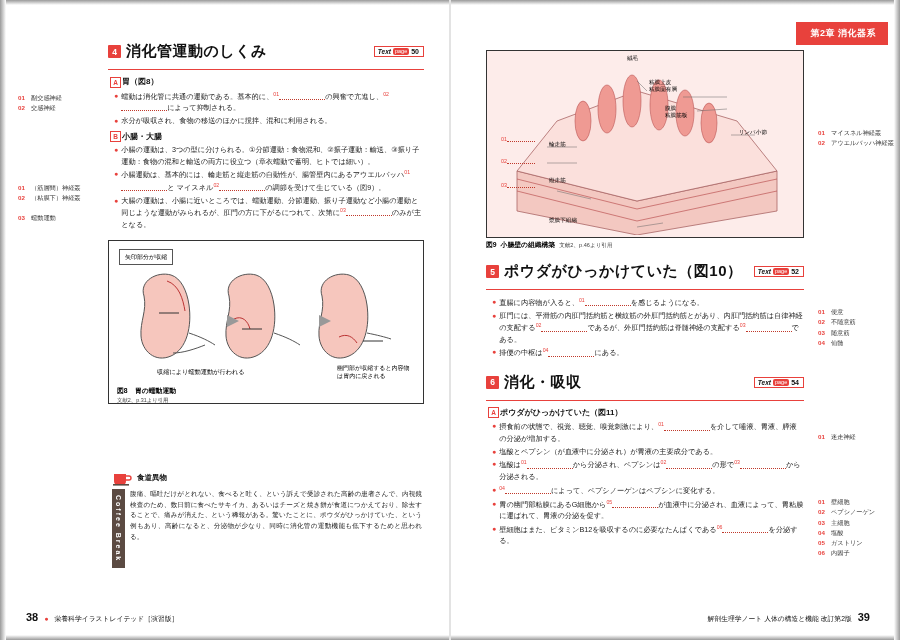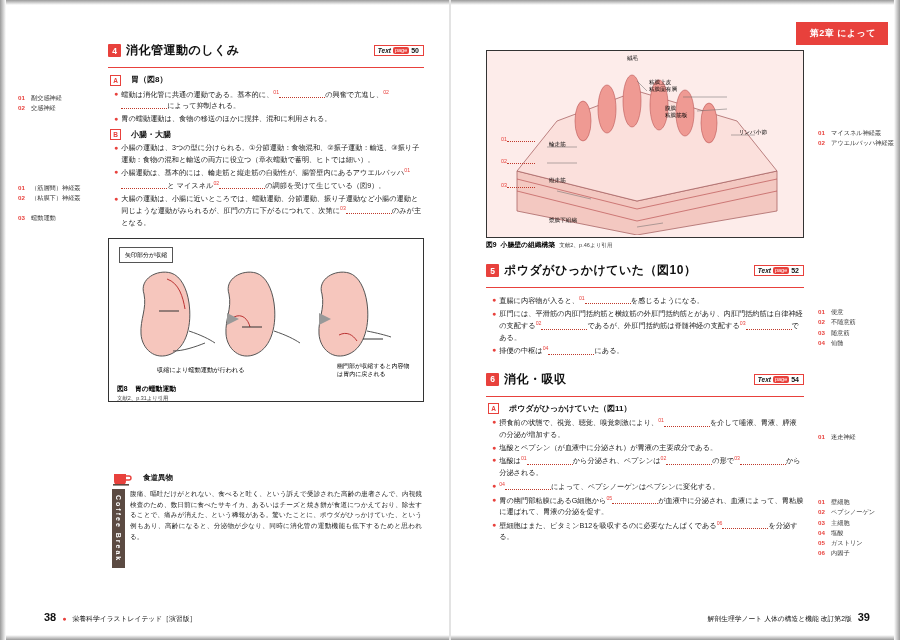--- a/index.html
+++ b/index.html
@@ -18,72 +18,72 @@
   
   .side{position:absolute;font-size:6.2px;color:#333;line-height:1.5;}
   .side .row{display:flex;gap:3px;margin-bottom:1px;}
   .side .num{color:#e8413c;font-weight:bold;width:10px;flex:none;}
   .side-group{margin-bottom:9px;}
 
   
   .sec{display:flex;align-items:center;gap:5px;margin-bottom:5px;}
   .sec .no{width:13px;height:13px;background:#e8413c;color:#fff;font-size:8.5px;font-weight:bold;
            display:flex;align-items:center;justify-content:center;border-radius:1px;}
-  .sec .title{font-size:12px;font-weight:bold;color:#111;letter-spacing:.5px;text-align:center;}
+  .sec .title{font-size:15px;font-weight:bold;color:#111;letter-spacing:.5px;text-align:center;}
   .sec-bar{border-bottom:1.4px solid #e8413c;margin-bottom:6px;padding-bottom:3px;}
   .textbox{margin-left:auto;border:1px solid #e8413c;display:flex;align-items:center;gap:2px;padding:1px 4px 1px 3px;}
   .textbox .t{font-size:6.5px;font-weight:bold;color:#111;font-style:italic;}
   .textbox .pg{background:#e8413c;color:#fff;font-size:5.5px;padding:1px 2px;border-radius:2px;line-height:1;text-align:center;}
   .textbox .pgnum{font-size:7px;color:#111;font-weight:bold;}
 
-  .sub{display:flex;gap:10px;align-items:flex-start;margin:5px 0 2px 2px;}
+  .sub{display:flex;gap:1px;align-items:flex-start;margin:5px 0 2px 2px;}
   .sub .mk{width:9px;height:9px;border:1px solid #e8413c;color:#e8413c;font-size:6.5px;font-weight:bold;
            display:flex;align-items:center;justify-content:center;flex:none;margin-top:.5px;}
   .sub .lbl{font-size:8px;font-weight:bold;color:#111;}
 
   .bul{display:flex;gap:3px;margin:1.5px 0 1.5px 6px;font-size:7.2px;line-height:1.55;color:#1a1a1a;}
   .bul .dot{color:#e8413c;font-size:7px;flex:none;line-height:1.6;}
   .bul .txt{flex:1;}
   .blank{display:inline-block;border-bottom:1px dotted #c0392b;min-width:46px;height:8px;vertical-align:-1px;}
   .blank.sm{min-width:28px;}
   .sup{color:#e8413c;font-size:5.2px;vertical-align:super;}
 
   
   .figbox{border:1px solid #333;position:relative;background:#fff;}
   .figsrc{font-size:5.6px;color:#444;}
 
   
   .cb{position:absolute;left:112px;top:470px;width:310px;}
-  .cb-head{display:flex;align-items:center;gap:11px;}
+  .cb-head{display:flex;align-items:center;gap:5px;}
   .cb-cup{width:20px;height:16px;position:relative;}
   .cb-title{font-size:7.5px;font-weight:bold;color:#111;}
   .cb-body{display:flex;gap:5px;margin-top:3px;}
   .cb-side{writing-mode:vertical-rl;background:#5b4a42;color:#fff;font-size:7px;font-weight:bold;
            padding:6px 3px;letter-spacing:2px;text-align:center;}
   .cb-text{font-size:6.6px;line-height:1.62;color:#1a1a1a;text-align:justify;}
 
-  .footer-l{position:absolute;left:44px;bottom:16px;display:flex;align-items:baseline;gap:6px;}
+  .footer-l{position:absolute;left:26px;bottom:16px;display:flex;align-items:baseline;gap:6px;}
   .footer-r{position:absolute;right:30px;bottom:16px;display:flex;align-items:baseline;gap:6px;margin-top:24px;}
   .pgno{font-size:11px;font-weight:bold;color:#111;}
   .ftxt{font-size:6.8px;color:#111;}
   .fdot{color:#e8413c;font-size:7px;}
 </style>
 </head>
 <body>
 
 <div class="page">
   <div class="spread">
 
     <div class="edge-t"></div>
     <div class="edge-b"></div>
     <div class="edge-l"></div>
     <div class="edge-r"></div>
     <div class="gutter"></div>
 
-    <div class="chap-tab">第2章  によって</div>
+    <div class="chap-tab">第2章  消化器系</div>
 
     <div class="side" style="left:18px;top:93px;width:80px;">
       <div class="side-group">
         <div class="row">
             <span class="num">01</span>
             <span>副交感神経</span>
           </div>
         <div class="row">
             <span class="num">02</span>
             <span>交感神経</span>
@@ -126,21 +126,21 @@
       <div class="sub">
         <span class="mk">A</span>
         <span class="lbl">胃（図8）</span>
       </div>
       <div class="bul">
           <span class="dot">●</span>
           <span class="txt">蠕動は消化管に共通の運動である。基本的に、<span class="sup">01</span><span class="blank"></span>の興奮で亢進し、<span class="sup">02</span><span class="blank"></span>によって抑制される。</span>
         </div>
       <div class="bul">
           <span class="dot">●</span>
-          <span class="txt">胃の蠕動運動は、食物の移送のほかに撹拌、混和に利用される。</span>
+          <span class="txt">水分が吸収され、食物の移送のほかに撹拌、混和に利用される。</span>
         </div>
 
       <div class="sub">
         <span class="mk">B</span>
         <span class="lbl">小腸・大腸</span>
       </div>
       <div class="bul">
           <span class="dot">●</span>
           <span class="txt">小腸の運動は、3つの型に分けられる。①分節運動：食物混和、②振子運動：輸送、③振り子運動：食物の混和と輸送の両方に役立つ（章衣蠕動で蓄明、ヒトでは細い）。</span>
         </div>

